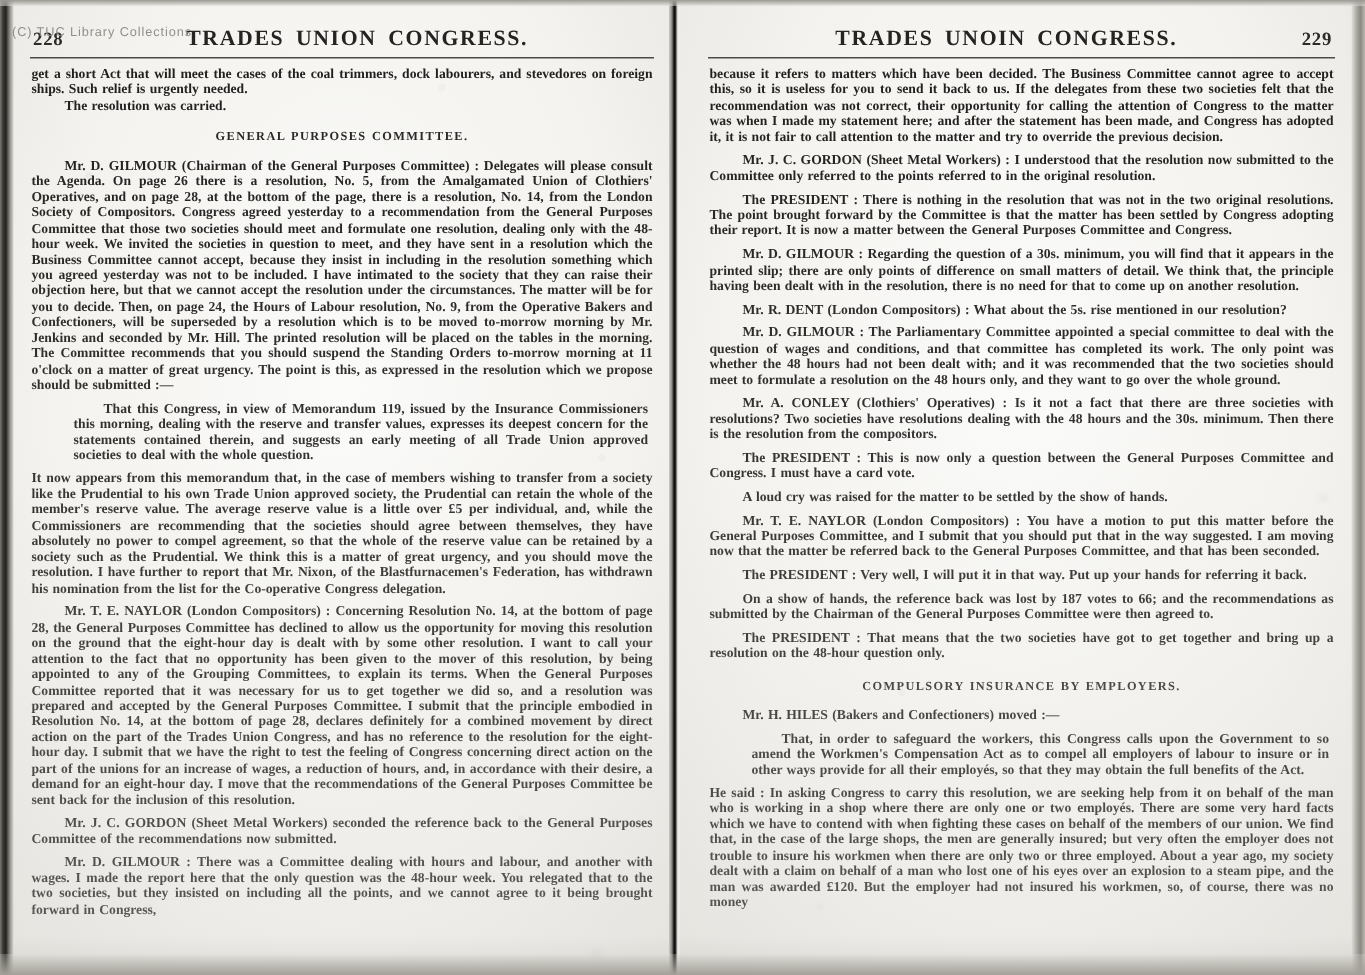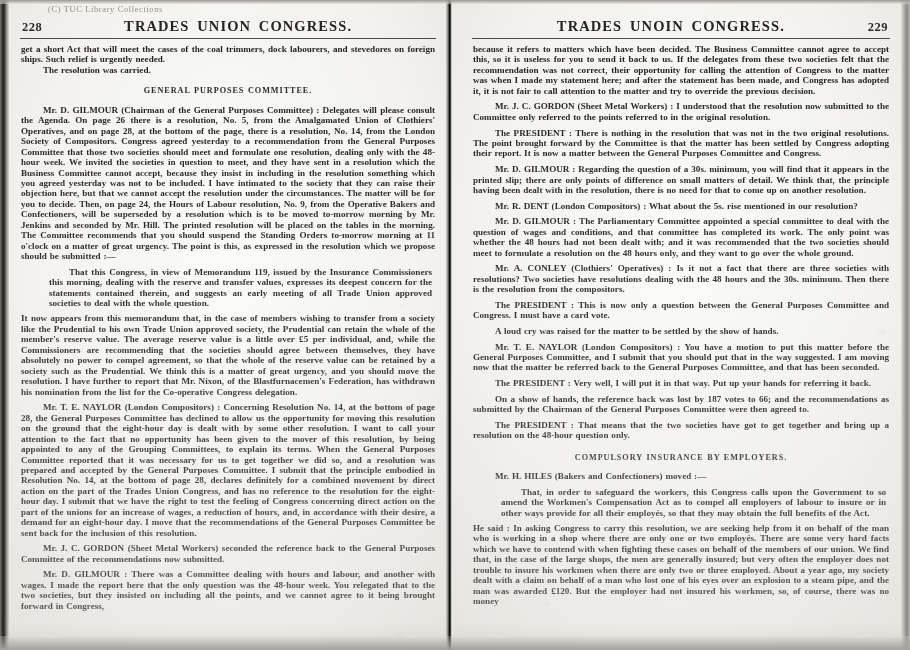--- a/index.html
+++ b/index.html
@@ -76,28 +76,27 @@
   }
   .edge-bottom {
     position: absolute;
     bottom: 0; left: 0; width: 910px; height: 14px;
     background: linear-gradient(to top, #a3a199 0%, rgba(226,224,218,.25) 100%);
   }
 
   
   .watermark {
     position: absolute;
-    top: 4px; left: 8px;
-    font-family: Liberation Serif, serif;
+    top: 16px; left: 8px;
+    font-family: Liberation Sans, sans-serif;
     font-size: 8.5px;
     letter-spacing: .6px;
     color: #8d8a82;
     opacity: .95;
     white-space: nowrap;
-    padding-left: 40px;
   }
 
   
   .runhead {
     position: absolute;
     top: 18px;
     height: 18px;
     display: flex;
     align-items: baseline;
   }

